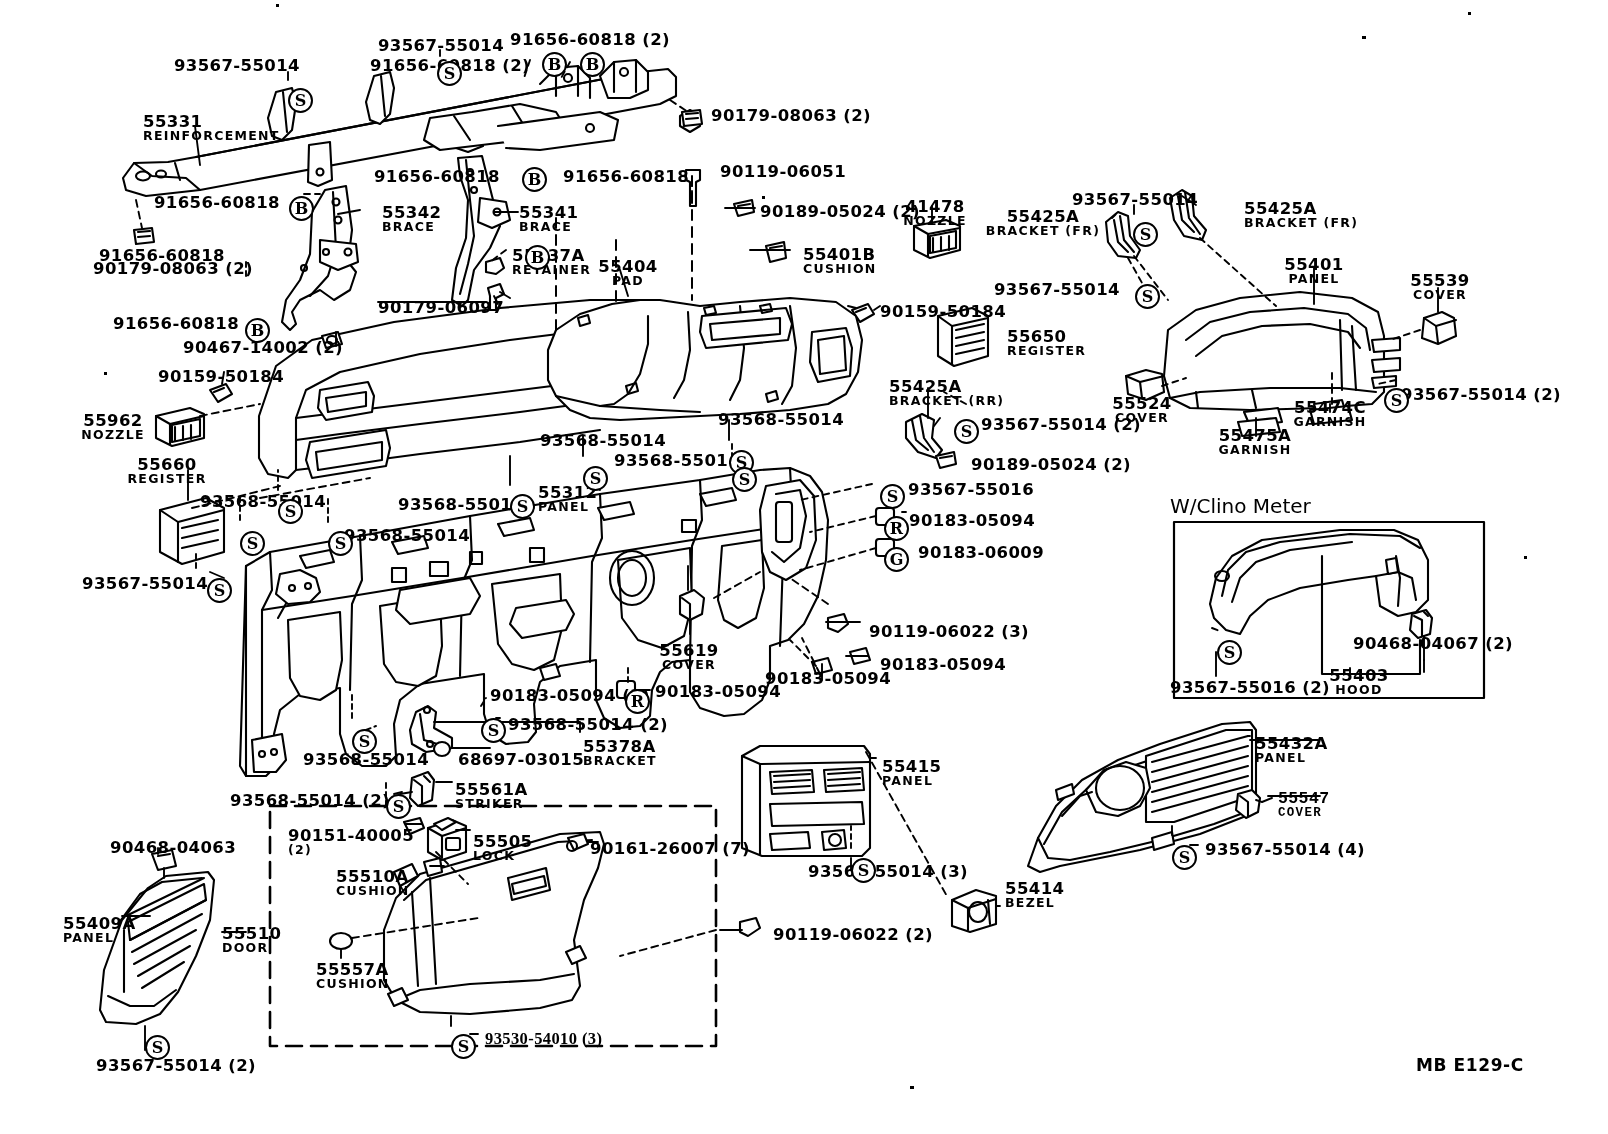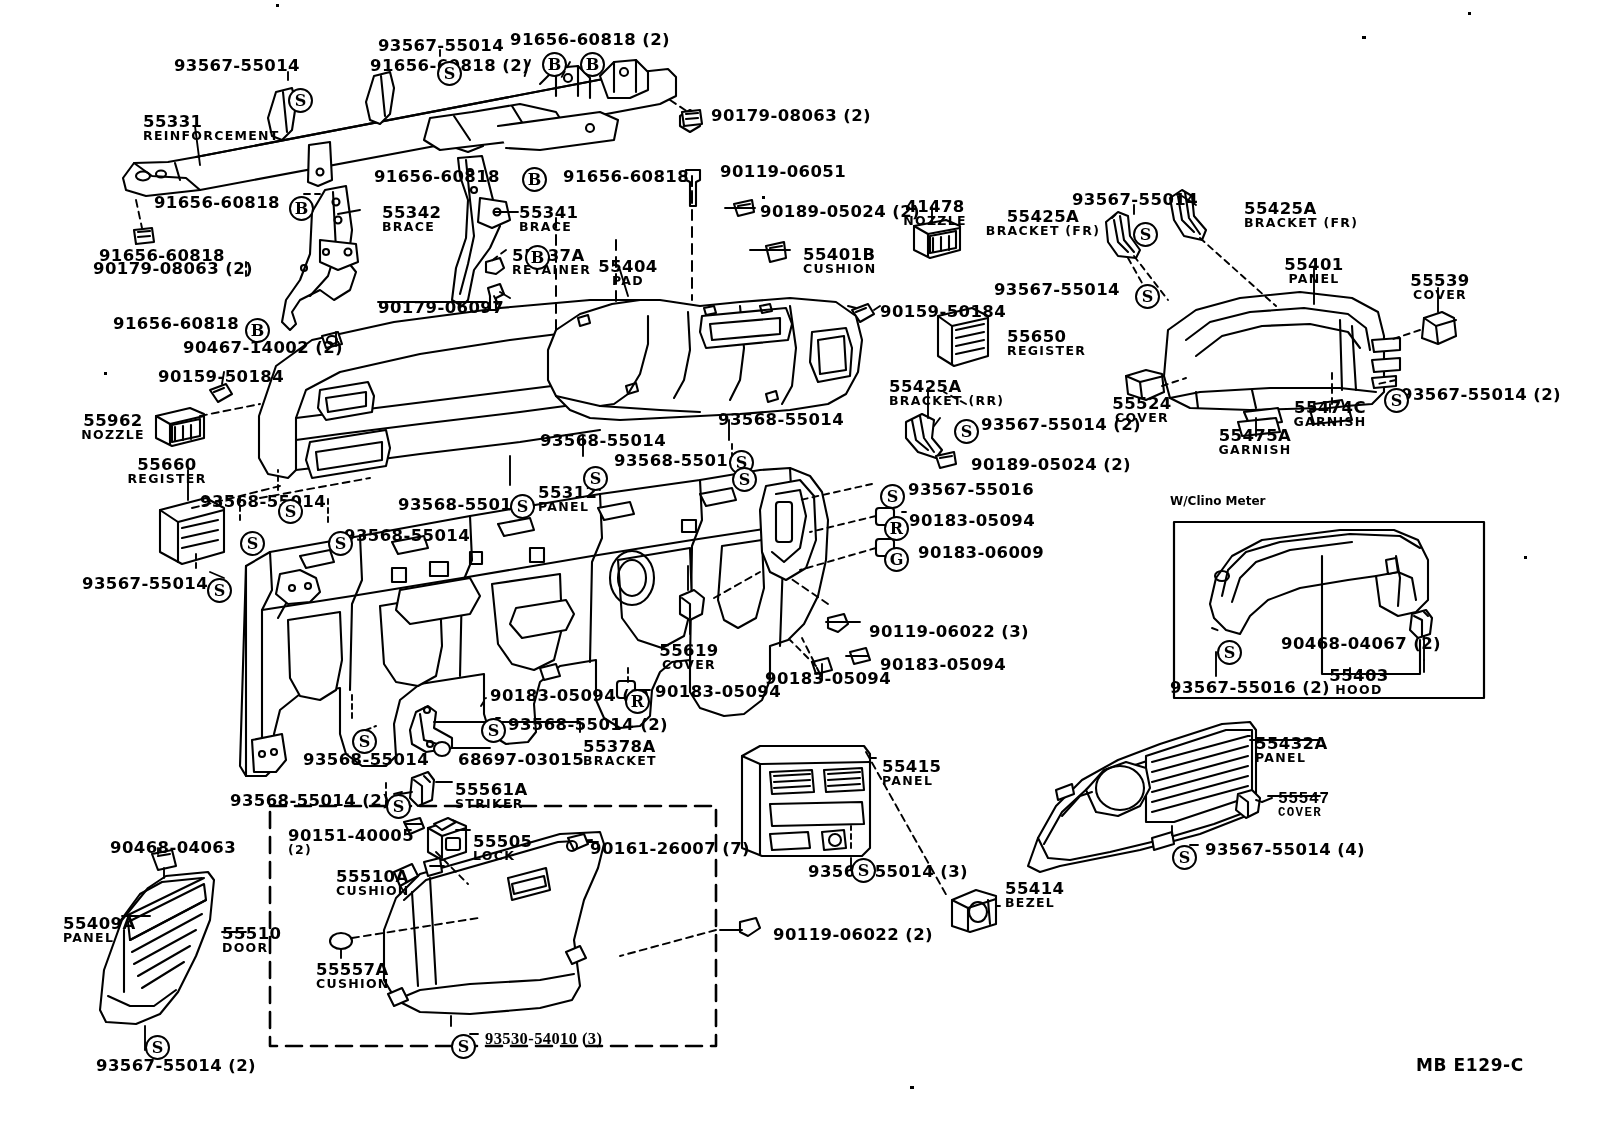--- a/index.html
+++ b/index.html
@@ -33,21 +33,21 @@
   .lbl.rt{text-align:right;transform:translateX(-100%);}
   .scode{
     position:absolute;
     width:25px;height:25px;border:2.2px solid #000;border-radius:50%;
     font-family:"DejaVu Serif","Liberation Serif",serif;
     font-weight:bold;font-size:16px;
     display:flex;align-items:center;justify-content:center;
     background:#fff;box-sizing:border-box;
   }
   .clino-title{
-    position:absolute;font-weight:bold;font-size:12px;
+    position:absolute;font-weight:normal;font-size:20px;
     font-family:"DejaVu Sans","Liberation Sans",sans-serif;
   }
   .docid{
     position:absolute;font-weight:bold;font-size:17px;letter-spacing:0.6px;
   }
   .speck{position:absolute;background:#000;}
 </style>
 </head>
 <body>
 
@@ -650,21 +650,21 @@
       <div class="lbl" style="left: 1005px; top: 880px;"><span>55414</span><span class="sub">BEZEL</span></div>
       <div class="lbl" style="left: 773px; top: 926px;"><span>90119-06022 (2)</span></div>
       <div class="lbl" style="left: 110px; top: 839px;"><span>90468-04063</span></div>
       <div class="lbl" style="left: 63px; top: 915px;"><span>55409A</span><span class="sub">PANEL</span></div>
       <div class="lbl" style="left: 222px; top: 925px;"><span>55510</span><span class="sub">DOOR</span></div>
       <div class="lbl" style="left: 316px; top: 961px;"><span>55557A</span><span class="sub">CUSHION</span></div>
       <div class="lbl" style="left: 485px; top: 1030px; font-family: Liberation Serif, serif;"><span>93530-54010 (3)</span></div>
       <div class="lbl" style="left: 96px; top: 1057px;"><span>93567-55014 (2)</span></div>
       <div class="lbl" style="left: 1170px; top: 679px;"><span>93567-55016 (2)</span></div>
       <div class="lbl ctr" style="left: 1359px; top: 667px;"><span>55403</span><span class="sub">HOOD</span></div>
-      <div class="lbl" style="left: 1281px; top: 635px;"><span>90468-04067 (2)</span></div>
+      <div class="lbl" style="left: 1353px; top: 635px;"><span>90468-04067 (2)</span></div>
     </div>
 <div id="markers">
       <div class="scode" style="left: 288px; top: 88px;">S</div>
       <div class="scode" style="left: 437px; top: 61px;">S</div>
       <div class="scode" style="left: 542px; top: 52px;">B</div>
       <div class="scode" style="left: 580px; top: 52px;">B</div>
       <div class="scode" style="left: 522px; top: 167px;">B</div>
       <div class="scode" style="left: 289px; top: 196px;">B</div>
       <div class="scode" style="left: 245px; top: 318px;">B</div>
       <div class="scode" style="left: 525px; top: 245px;">B</div>

